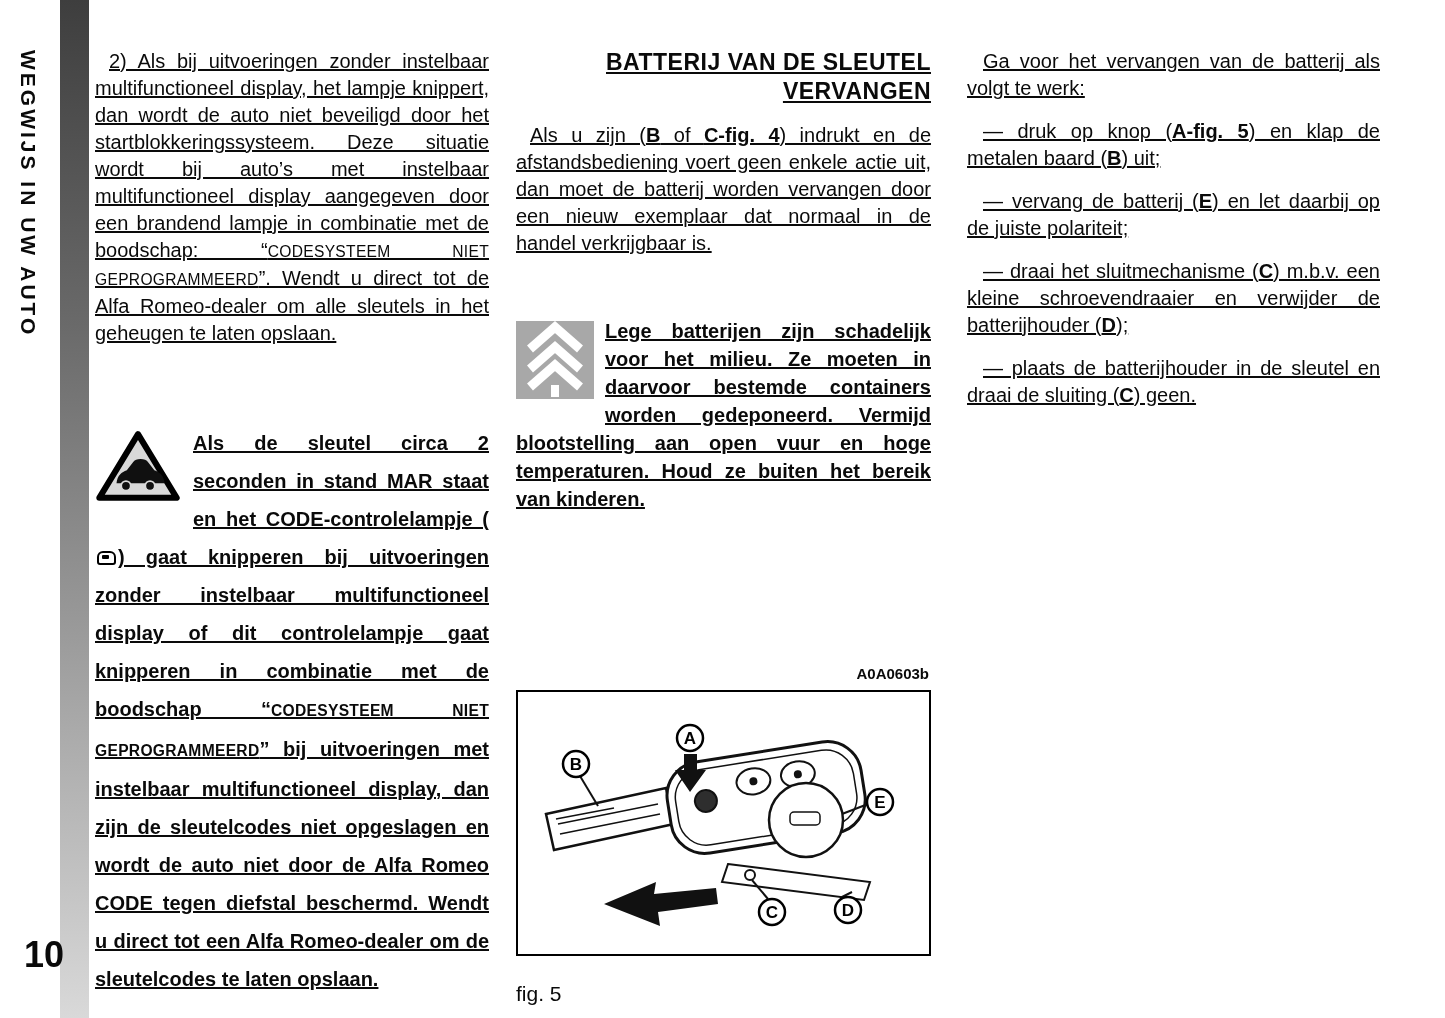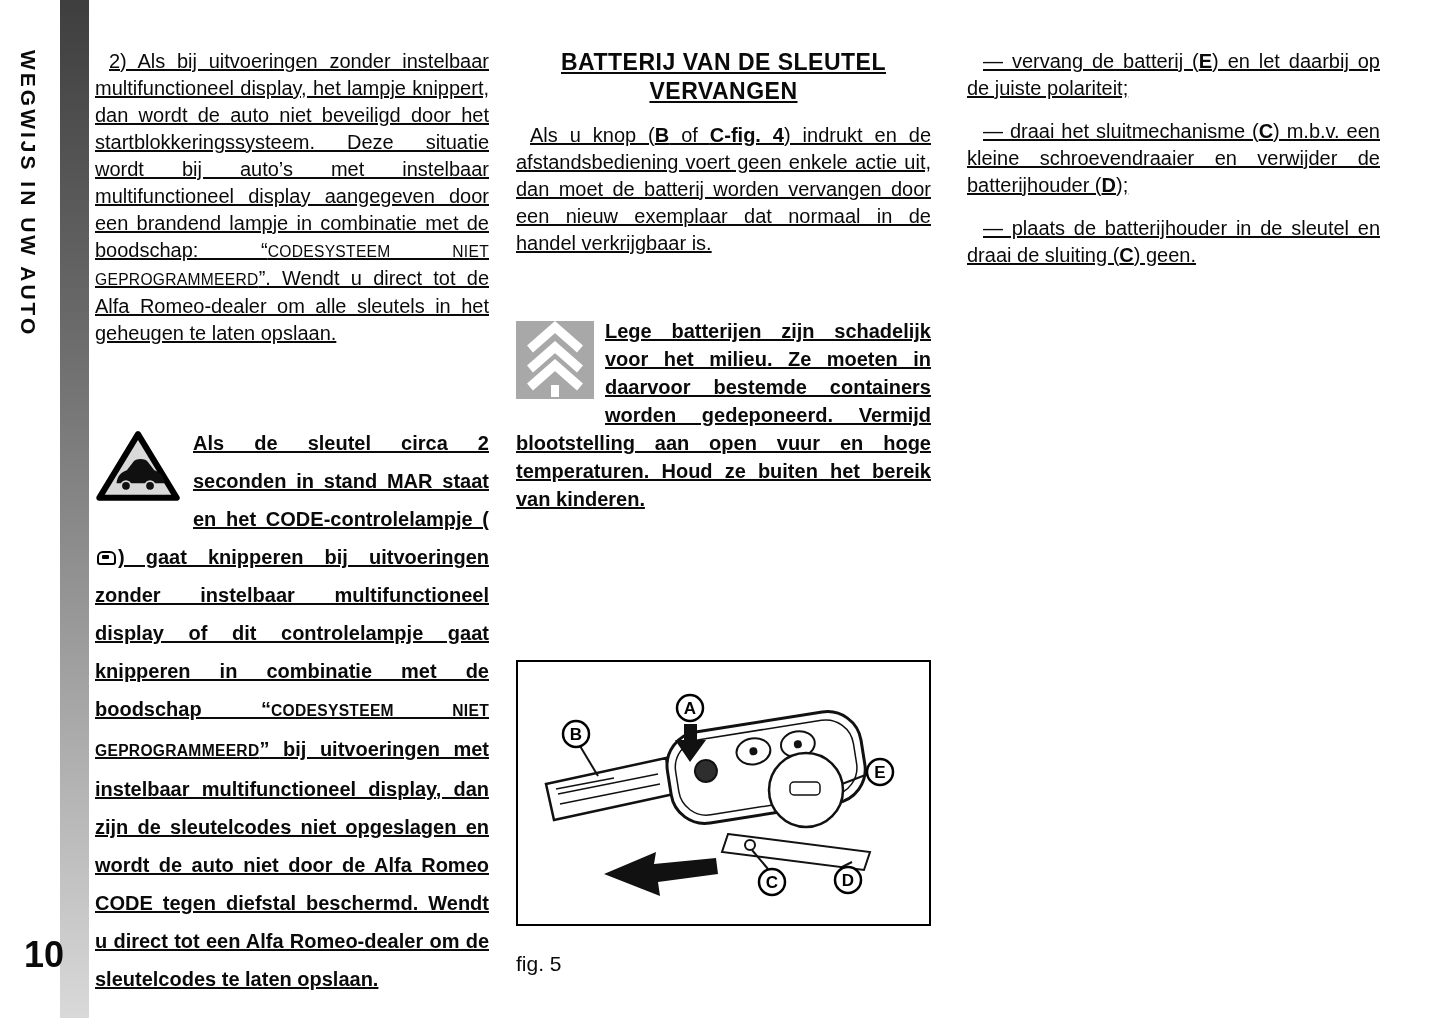--- a/index.html
+++ b/index.html
@@ -18,21 +18,21 @@
   .col { position:absolute; top:48px; text-align:justify; font-size:20px; line-height:27px;text-decoration:underline; }
   .col1 { left:95px;  width:394px; }
   .col2 { left:516px; width:415px; }
   .col3 { left:967px; width:413px; }
 
   .indent { text-indent:14px; }
   .b { font-weight:bold; }
   .sc { font-size:0.78em; letter-spacing:0.3px; }
   .bold-para { font-weight:bold; }
 
-  h2.heading { font-size:23px; line-height:29px; font-weight:bold; letter-spacing:0.5px; text-align:center; }
+  h2.heading { font-size:23px; line-height:29px; font-weight:bold; letter-spacing:0.5px; text-align:right; }
   .col2 .para1 { margin-top:16px; }
 
   
   .warning-block { margin-top:77px; font-weight:bold; line-height:38px; }
   .warning-icon { float:left; width:86px; height:76px; margin:4px 12px 4px 0; }
 
   
   .eco-block { margin-top:60px; font-weight:bold; line-height:28px; }
   .eco-icon { float:left; width:78px; height:78px; background:#a8a8a8; margin:4px 11px 4px 0; }
 
@@ -71,35 +71,36 @@
           <circle cx="36" cy="67" r="5.5" fill="#101010" stroke="#d9d9d9" stroke-width="2"></circle>
           <circle cx="64" cy="67" r="5.5" fill="#101010" stroke="#d9d9d9" stroke-width="2"></circle>
         </svg>
       </span>
       <p><span>Als de sleutel circa 2 seconden in stand MAR staat en het CODE-controlelampje (</span><span class="code-lamp"></span><span>) gaat knipperen bij uitvoeringen zonder instelbaar multifunctioneel display of dit controlelampje gaat knipperen in combinatie met de boodschap “</span><span class="sc">CODESYSTEEM NIET GEPROGRAMMEERD</span><span>” bij uitvoeringen met instelbaar multifunctioneel display, dan zijn de sleutelcodes niet opgeslagen en wordt de auto niet door de Alfa Romeo CODE tegen diefstal beschermd. Wendt u direct tot een Alfa Romeo-dealer om de sleutelcodes te laten opslaan.</span></p>
     </div>
   </section>
 
   <section class="col col2">
     <h2 class="heading">BATTERIJ VAN DE SLEUTEL VERVANGEN</h2>
-    <p class="para1 indent"><span>Als u knop (</span><span class="b">B</span><span> of </span><span class="b">C-fig. 4</span><span>) indrukt en de afstandsbediening voert geen enkele actie uit, dan moet de batterij worden vervangen door een nieuw exemplaar dat normaal in de handel verkrijgbaar is.</span></p>
+    <p class="para1 indent"><span>Als u zijn (</span><span class="b">B</span><span> of </span><span class="b">C-fig. 4</span><span>) indrukt en de afstandsbediening voert geen enkele actie uit, dan moet de batterij worden vervangen door een nieuw exemplaar dat normaal in de handel verkrijgbaar is.</span></p>
 
     <div class="eco-block">
       <span class="eco-icon">
         <svg viewBox="0 0 78 78" width="78" height="78" aria-hidden="true">
           <polyline points="14,28 39,6 64,28" fill="none" stroke="#fff" stroke-width="9"></polyline>
           <polyline points="14,48 39,26 64,48" fill="none" stroke="#fff" stroke-width="9"></polyline>
           <polyline points="14,66 39,44 64,66" fill="none" stroke="#fff" stroke-width="9"></polyline>
           <rect x="35" y="64" width="8" height="12" fill="#fff"></rect>
         </svg>
       </span>
       <p class="bold-para">Lege batterijen zijn schadelijk voor het milieu. Ze moeten in daarvoor bestemde containers worden gedeponeerd. Vermijd blootstelling aan open vuur en hoge temperaturen. Houd ze buiten het bereik van kinderen.</p>
     </div>
 
     <div class="figure">
+      <div class="figure-code">A0A0603b</div>
       <div class="figure-box">
         <svg viewBox="0 0 411 262" width="411" height="262" aria-hidden="true">
 
           <polygon points="28,122 148,96 156,132 36,158" fill="#fff" stroke="#111" stroke-width="2.5"></polygon>
           <path d="M40,132 L140,112 M42,142 L142,122 M38,127 L96,116" stroke="#111" stroke-width="1.5" fill="none"></path>
 
           <g transform="rotate(-9 245 105)">
             <rect x="150" y="60" width="196" height="92" rx="34" fill="#fff" stroke="#111" stroke-width="3"></rect>
             <rect x="158" y="68" width="180" height="76" rx="28" fill="none" stroke="#111" stroke-width="1.5"></rect>
             <ellipse cx="238" cy="88" rx="17" ry="13" fill="#fff" stroke="#111" stroke-width="2"></ellipse>
@@ -136,18 +137,20 @@
             <circle cx="330" cy="218" r="13" fill="#fff" stroke="#000" stroke-width="2.5"></circle>
             <text class="fig-label" x="330" y="224" text-anchor="middle">D</text>
           </g>
         </svg>
       </div>
       <div class="figure-caption">fig. 5</div>
     </div>
   </section>
 
   <section class="col col3">
+    <p>Ga voor het vervangen van de batterij als volgt te werk:</p>
+    <p><span>— druk op knop (</span><span class="b">A-fig. 5</span><span>) en klap de metalen baard (</span><span class="b">B</span><span>) uit;</span></p>
     <p><span>— vervang de batterij (</span><span class="b">E</span><span>) en let daarbij op de juiste polariteit;</span></p>
     <p><span>— draai het sluitmechanisme (</span><span class="b">C</span><span>) m.b.v. een kleine schroevendraaier en verwijder de batterijhouder (</span><span class="b">D</span><span>);</span></p>
     <p><span>— plaats de batterijhouder in de sleutel en draai de sluiting (</span><span class="b">C</span><span>) geen.</span></p>
   </section>
 
 </div>
 
 </body></html>

